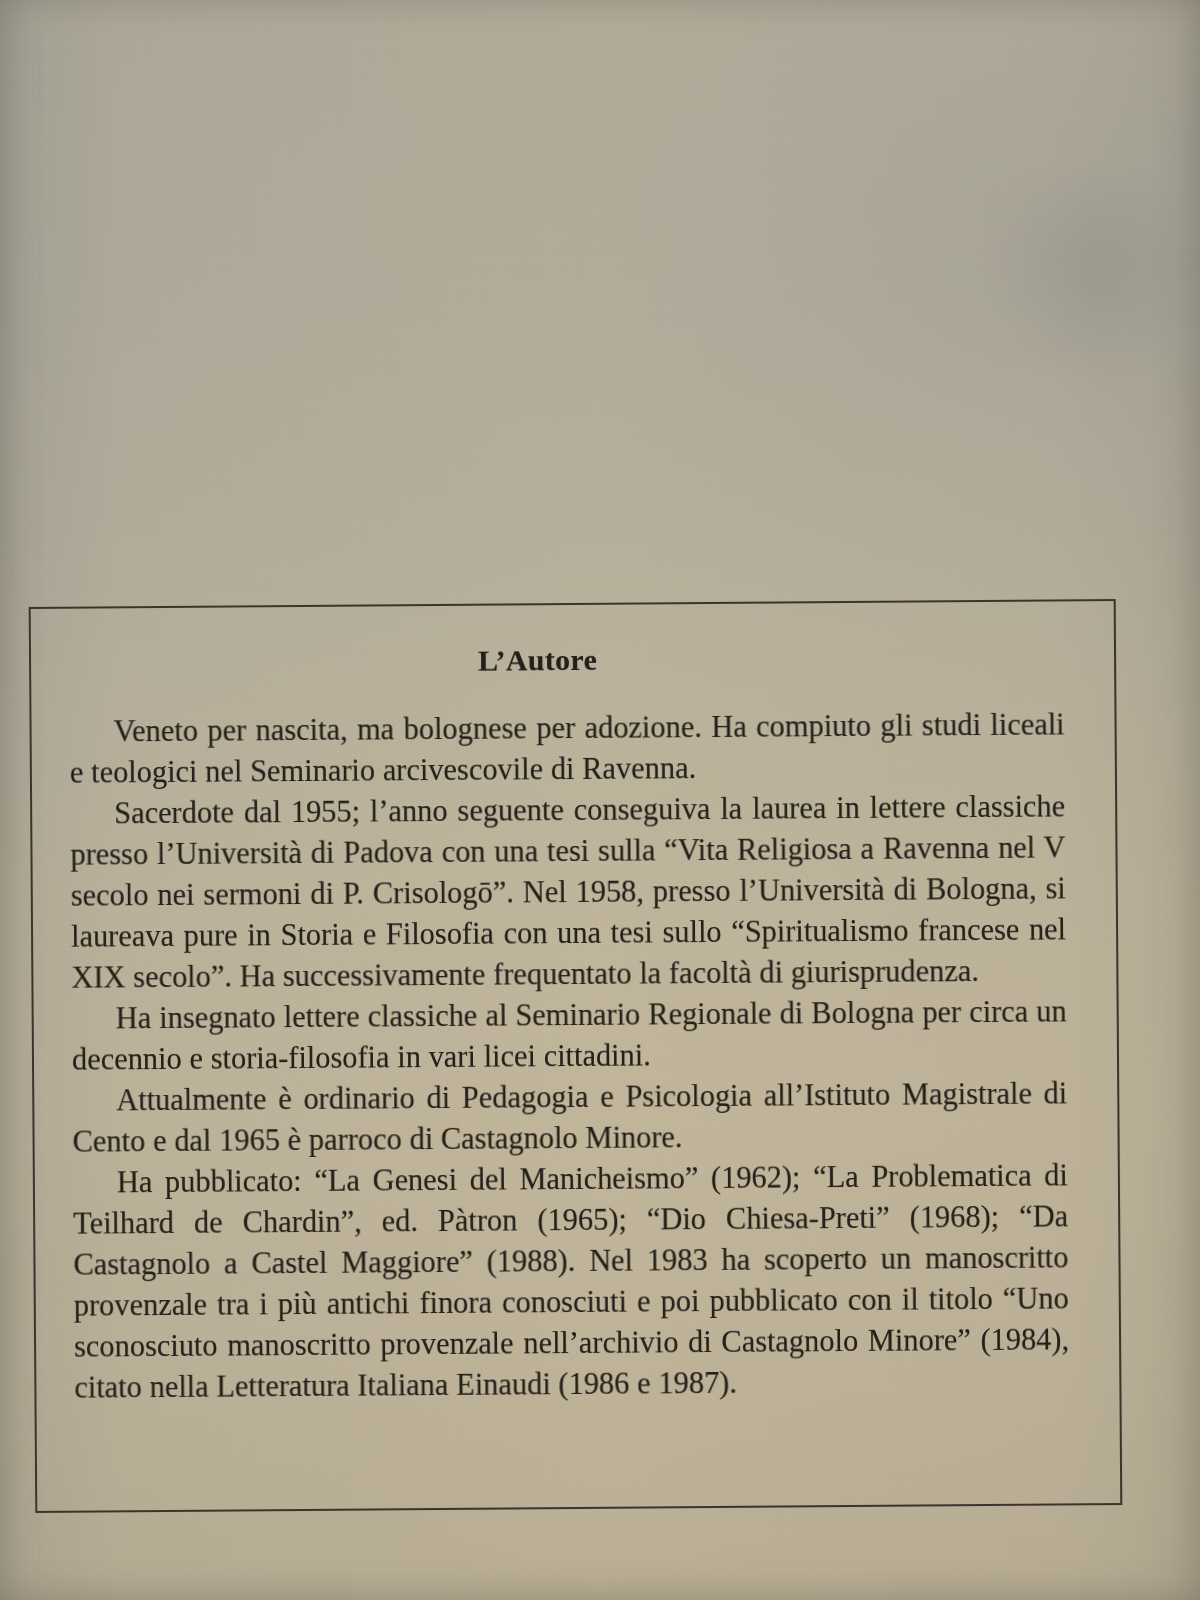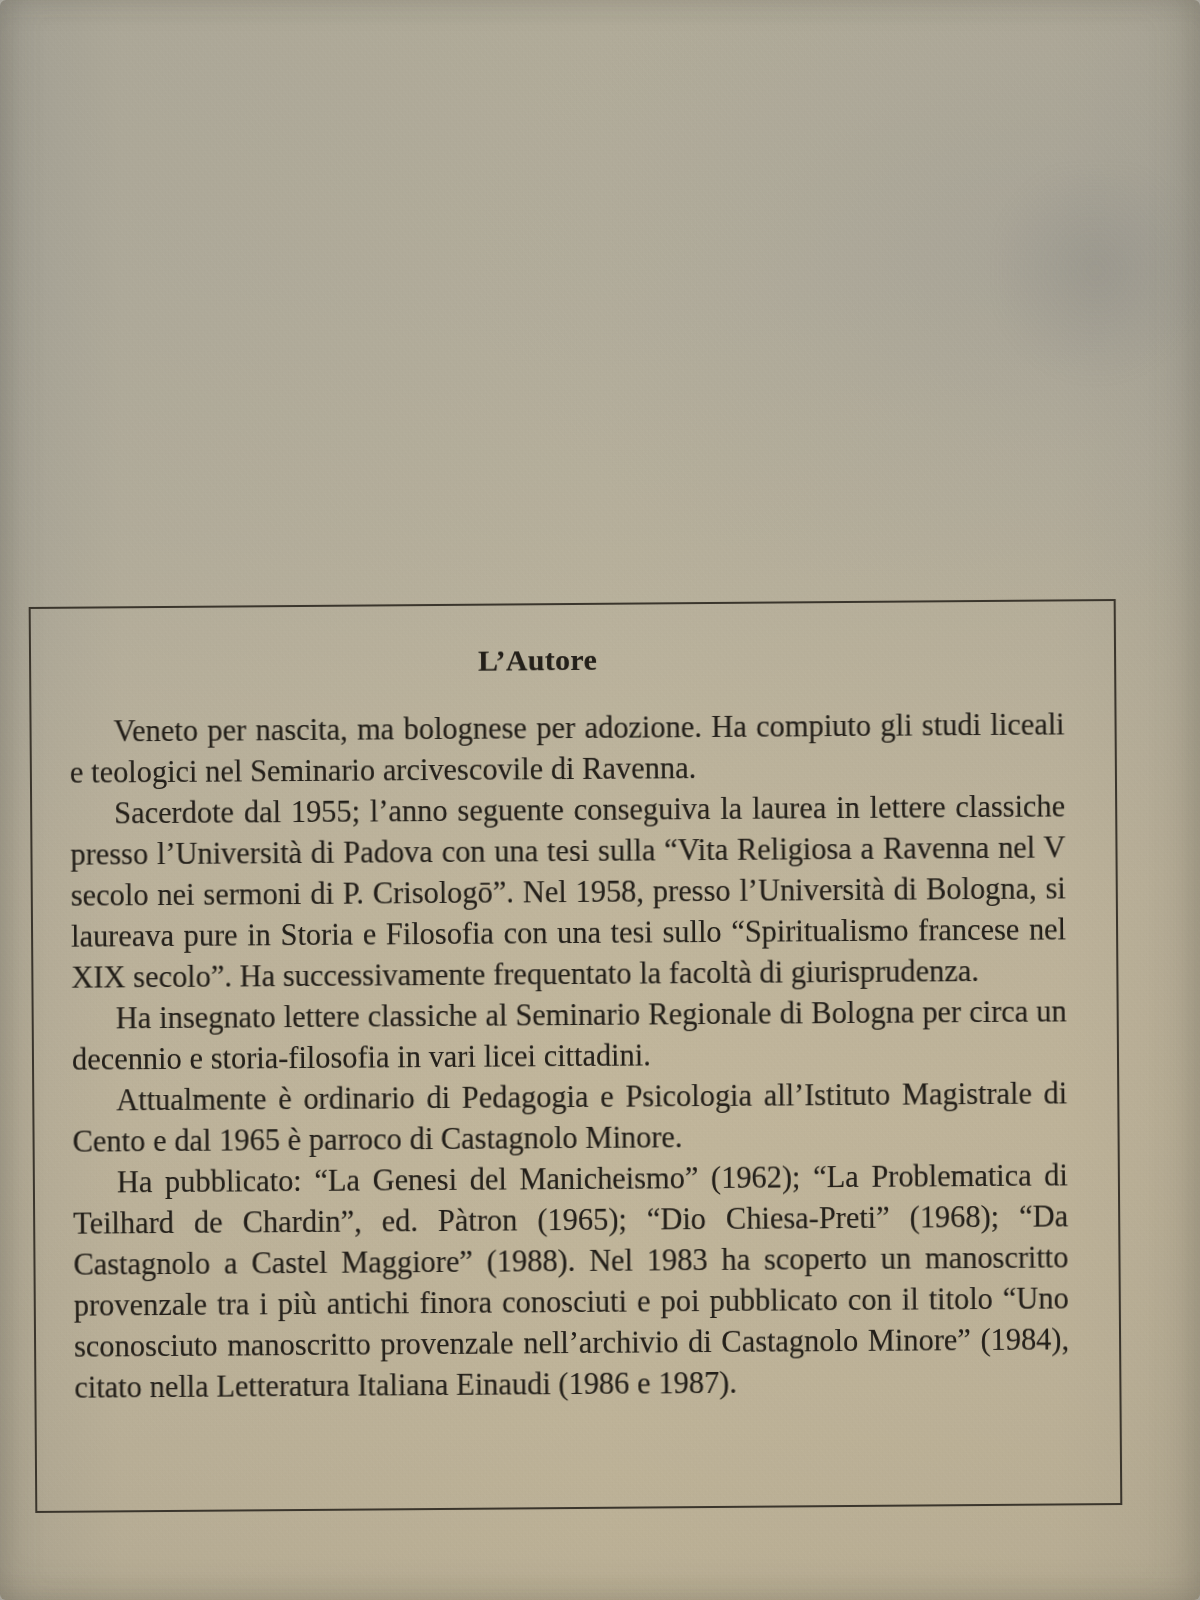--- a/index.html
+++ b/index.html
@@ -33,21 +33,20 @@
                       #e0d8c6 70%,
                       #ddd5c3 86%,
                       #d8d0be 100%),
       linear-gradient(to right,
                       #c9c7bf 0%,
                       #d6d2c6 10%,
                       #dcd7c8 50%,
                       #d8d3c5 88%,
                       #cecabe 100%);
     background-blend-mode: normal, multiply, normal;
-    border-radius: 6px;
   }
 
   
   #grain {
     position: absolute;
     inset: 0;
     opacity: 0.5;
     pointer-events: none;
     background-image:
       repeating-linear-gradient(0deg,   rgba(0,0,0,0.016) 0px, rgba(0,0,0,0) 1px, rgba(0,0,0,0) 3px),

